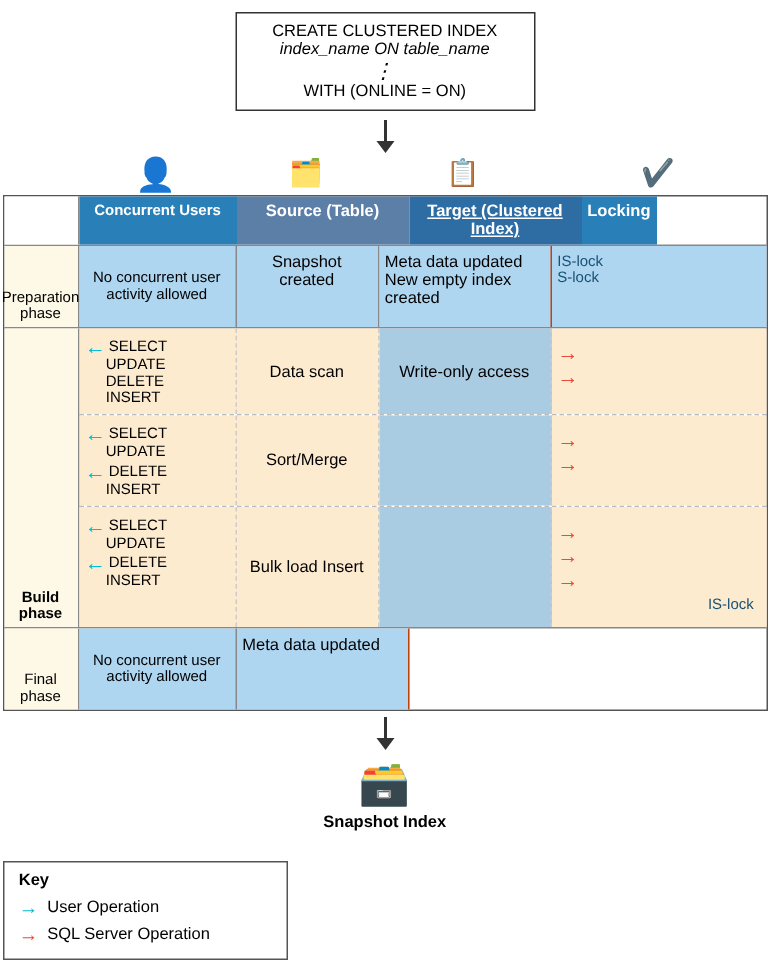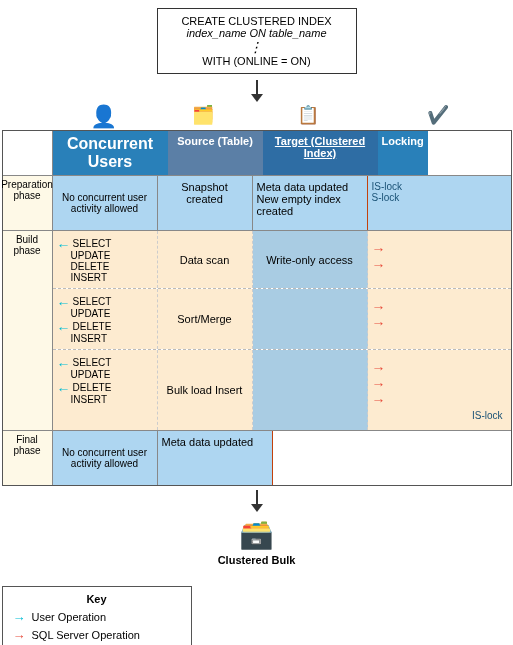--- a/index.html
+++ b/index.html
@@ -72,33 +72,33 @@
     .key-arrow-red {
       color: #e74c3c;
       margin-right: 6px;
       font-size: 13px;
     }
 
     .th-concurrent {
       background: #2980b9;
       color: white;
       font-weight: bold;
-      font-size: 16px;
+      font-size: 10px;
       text-align: center;
       padding: 4px;
-      width: 115px;
+      width: 105px;
     }
     .th-source {
       background: #5b7fa6;
       color: white;
       font-weight: bold;
       font-size: 11px;
       text-align: center;
       padding: 4px;
-      width: 95px;
+      width: 115px;
     }
     .th-target {
       background: #2e6da4;
       color: white;
       font-weight: bold;
       font-size: 11px;
       text-align: center;
       padding: 4px;
       width: 115px;
       text-decoration: underline;
@@ -141,21 +141,21 @@
     .phase-row-container:last-child {
       border-bottom: none;
     }
 
     .phase-name-col {
       width: 50px;
       flex-shrink: 0;
       background: #fef9e7;
       border-right: 1px solid #888;
       display: flex;
-      align-items: flex-start;
+      align-items: flex-end;
       justify-content: center;
       font-size: 10px;
       text-align: center;
       padding: 3px;
     }
 
     .phase-content {
       display: flex;
       flex: 1;
     }
@@ -230,25 +230,26 @@
       padding: 5px 4px;
       background: #fdebd0;
     }
 
     .big-build-phase-name {
       width: 50px;
       flex-shrink: 0;
       background: #fef9e7;
       border-right: 1px solid #888;
       display: flex;
-      align-items: flex-start;
+      align-items: flex-end;
       justify-content: center;
       font-size: 10px;
       text-align: center;
       padding: 3px;
+      font-weight: bold;
     }
 
     
     .clustered-index-section {
       display: flex;
       flex-direction: column;
       align-items: center;
       margin-top: 4px;
     }
 
@@ -460,24 +461,24 @@
 
   </div>
 
   <div class="arrow-down" style="margin-top:4px;">
     <div class="arrow-line"></div>
     <div class="arrow-head-down"></div>
   </div>
 
   <div class="clustered-index-section">
     <span style="font-size:28px;">🗃️</span>
-    <div class="ci-label">Clustered Bulk</div>
-  </div>
-
-  <div style="display:flex; width:510px; margin-top:10px;text-align:center;">
+    <div class="ci-label">Snapshot Index</div>
+  </div>
+
+  <div style="display:flex; width:510px; margin-top:10px;">
     <div class="key-box">
       <div class="key-title">Key</div>
       <div class="key-item">
         <span class="key-arrow-blue">→</span>
         <span>User Operation</span>
       </div>
       <div class="key-item">
         <span class="key-arrow-red">→</span>
         <span>SQL Server Operation</span>
       </div>

